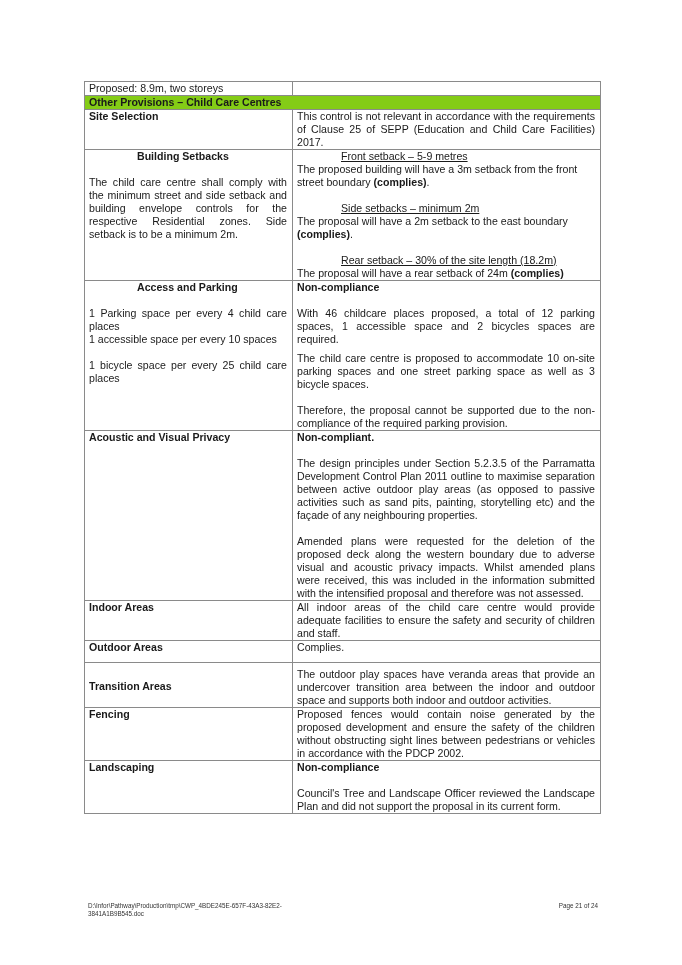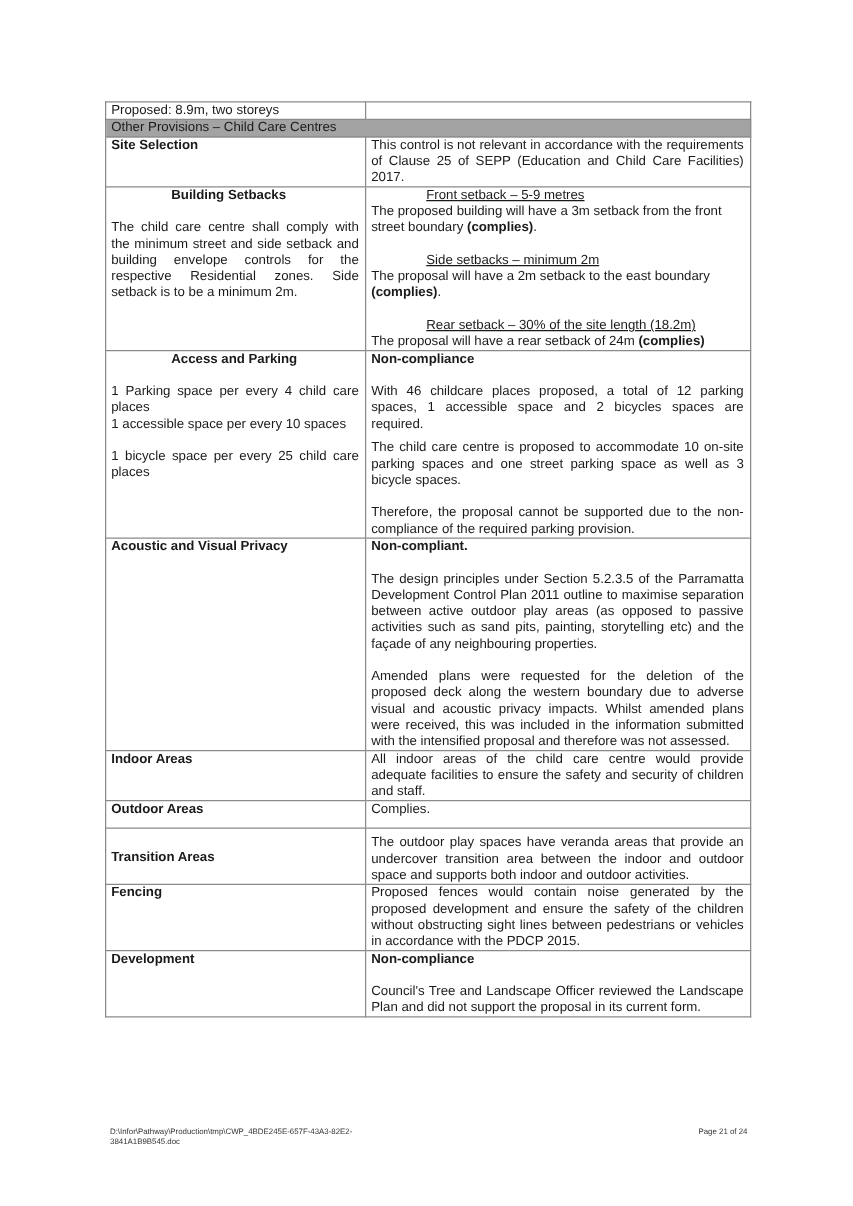--- a/index.html
+++ b/index.html
@@ -4,21 +4,21 @@
 <style>
   html, body { margin: 0; padding: 0; background: #ffffff; }
   body { width: 682px; height: 965px; position: relative; overflow: hidden;
          font-family: "Liberation Sans", sans-serif; color: #1a1a1a; }
   .page { position: absolute; left: 0; top: 0; width: 682px; height: 857px; background: #fff; }
   table.doc { position: absolute; left: 84px; top: 81px; width: 516px;
               border-collapse: collapse; table-layout: fixed; font-size: 10.6px; line-height: 13px; }
   table.doc td { border: 1px solid #8a8a8a; vertical-align: top; padding: 0 5px 0 4px; }
   table.doc col.c1 { width: 208px; }
   table.doc col.c2 { width: 308px; }
-  .hdr td { background: #a3a3a3; font-weight: normal; }
+  .hdr td { background: #84cc16; font-weight: bold; }
   .lbl { font-weight: bold; margin-left: 48px; }
   .just { text-align: justify; }
   .u { text-decoration: underline; padding-left: 44px; }
   .b { font-weight: bold; }
   p { margin: 0; }
   .gap { height: 13px; }
   .footer-left { position: absolute; left: 88px; top: 902px; font-size: 6.3px; line-height: 8px; color: #333; width: 240px; }
   .footer-right { position: absolute; right: 84px; top: 902px; font-size: 6.3px; line-height: 8px; color: #333; }
 </style>
 </head>
@@ -108,25 +108,25 @@
           </td>
     </tr>
 
     <tr>
       <td class="lbl" style="padding-top:17px">Transition Areas</td>
       <td class="just" style="padding-top:5px">The outdoor play spaces have veranda areas that provide an undercover transition area between the indoor and outdoor space and supports both indoor and outdoor activities.</td>
     </tr>
 
     <tr>
       <td class="lbl">Fencing</td>
-      <td class="just">Proposed fences would contain noise generated by the proposed development and ensure the safety of the children without obstructing sight lines between pedestrians or vehicles in accordance with the PDCP 2015.</td>
+      <td class="just">Proposed fences would contain noise generated by the proposed development and ensure the safety of the children without obstructing sight lines between pedestrians or vehicles in accordance with the PDCP 2002.</td>
     </tr>
 
     <tr>
-      <td class="lbl">Development</td>
+      <td class="lbl">Landscaping</td>
       <td class="just">
         <p class="b">Non-compliance</p>
         <div class="gap"></div>
         <p>Council's Tree and Landscape Officer reviewed the Landscape Plan and did not support the proposal in its current form.</p>
       </td>
     </tr>
   </tbody>
     </table>
 
   <div class="footer-left">

